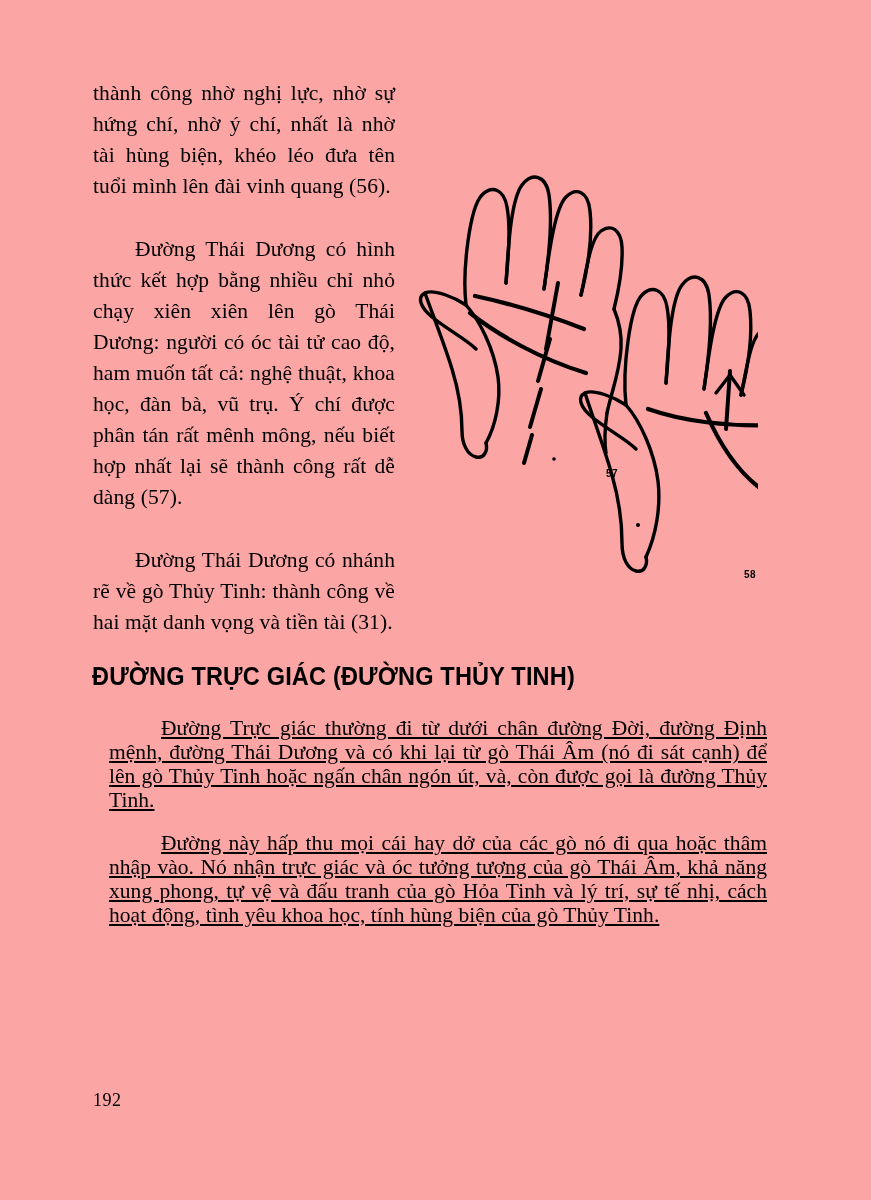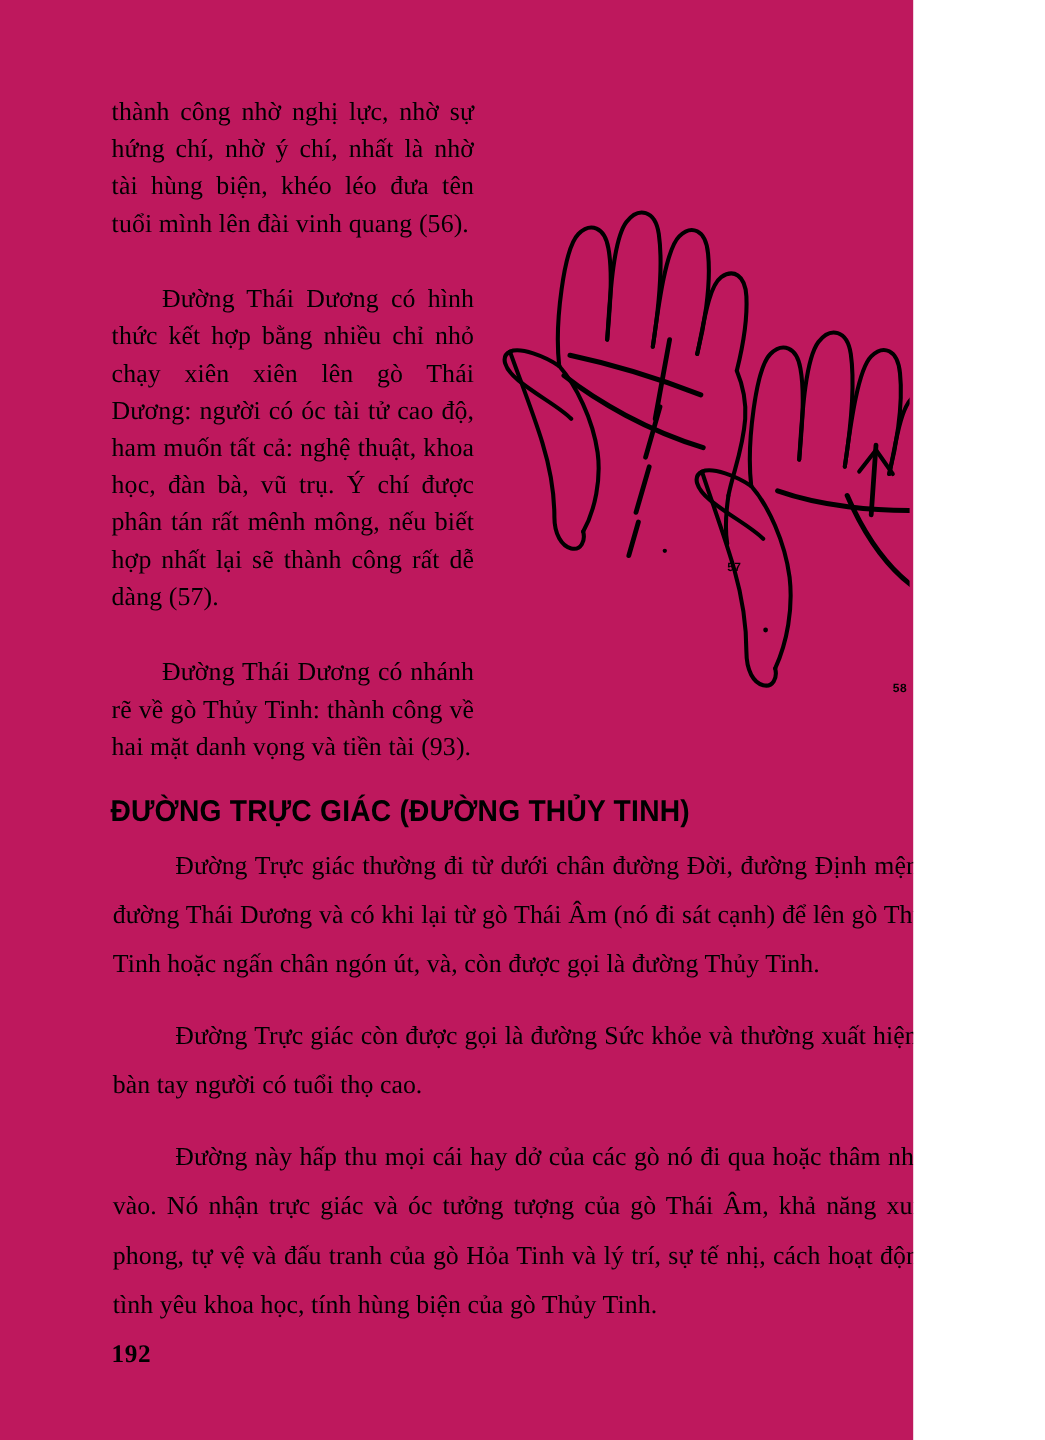--- a/index.html
+++ b/index.html
@@ -2,23 +2,23 @@
 <html><head>
 <meta charset="utf-8">
 <style>
   html, body {
     margin: 0;
     padding: 0;
     background: #ffffff;
   }
   .page {
     position: relative;
-    width: 761px;
+    width: 871px;
     height: 1200px;
-    background: #be185d;
+    background: #fca5a5;
     overflow: hidden;
     font-family: "Liberation Serif", "DejaVu Serif", serif;
     color: #000000;
   }
 
   
   .top-zone {
     position: absolute;
     left: 93px;
     top: 78px;
@@ -79,54 +79,55 @@
   }
 
   
   .wide-body {
     position: absolute;
     left: 93px;
     top: 700px;
     width: 690px;
   }
   .wide-body p {
-    margin: 1px;
+    margin: 16px;
     font-size: 21.5px;
-    line-height: 41px;
+    line-height: 24px;
     text-align: justify;
     text-align-last: left;
     text-indent: 52px;
     letter-spacing: 0.05px;
+    text-decoration: underline;
   }
   .wide-body p + p {
     margin-top: 19px;
   }
 
   
   .folio {
     position: absolute;
     left: 93px;
-    top: 1116px;
-    font-size: 21px;
-    font-weight: bold;
+    top: 1090px;
+    font-size: 18px;
+    font-weight: normal;
     font-family: "Liberation Serif", "DejaVu Serif", serif;
     letter-spacing: 0.5px;
   }
 </style>
 </head>
 <body>
 
 <div class="page">
 
   <div class="top-zone">
 
     <div class="narrow-col">
       <p>thành công nhờ nghị lực, nhờ sự hứng chí, nhờ ý chí, nhất là nhờ tài hùng biện, khéo léo đưa tên tuổi mình lên đài vinh quang (56).</p>
       <p class="indent">Đường Thái Dương có hình thức kết hợp bằng nhiều chỉ nhỏ chạy xiên xiên lên gò Thái Dương: người có óc tài tử cao độ, ham muốn tất cả: nghệ thuật, khoa học, đàn bà, vũ trụ. Ý chí được phân tán rất mênh mông, nếu biết hợp nhất lại sẽ thành công rất dễ dàng (57).</p>
-      <p class="indent">Đường Thái Dương có nhánh rẽ về gò Thủy Tinh: thành công về hai mặt danh vọng và tiền tài (93).</p>
+      <p class="indent">Đường Thái Dương có nhánh rẽ về gò Thủy Tinh: thành công về hai mặt danh vọng và tiền tài (31).</p>
     </div>
 
     <div class="figure">
       <svg width="340" height="440" viewBox="0 0 340 440">
         <g fill="none" stroke="#000000" stroke-width="3.4" stroke-linecap="round" stroke-linejoin="round">
 
           <path d="M 48 142
                    C 44 106, 52 44, 64 32
                    C 74 22, 86 26, 89 44
                    C 93 66, 90 96, 88 120"></path>
@@ -221,19 +222,18 @@
       <span class="fig-label l57">57</span>
       <span class="fig-label l58">58</span>
     </div>
 
   </div>
 
   <h2 class="section-heading">ĐƯỜNG TRỰC GIÁC (ĐƯỜNG THỦY TINH)</h2>
 
   <div class="wide-body">
     <p>Đường Trực giác thường đi từ dưới chân đường Đời, đường Định mệnh, đường Thái Dương và có khi lại từ gò Thái Âm (nó đi sát cạnh) để lên gò Thủy Tinh hoặc ngấn chân ngón út, và, còn được gọi là đường Thủy Tinh.</p>
-    <p>Đường Trực giác còn được gọi là đường Sức khỏe và thường xuất hiện ở bàn tay người có tuổi thọ cao.</p>
     <p>Đường này hấp thu mọi cái hay dở của các gò nó đi qua hoặc thâm nhập vào. Nó nhận trực giác và óc tưởng tượng của gò Thái Âm, khả năng xung phong, tự vệ và đấu tranh của gò Hỏa Tinh và lý trí, sự tế nhị, cách hoạt động, tình yêu khoa học, tính hùng biện của gò Thủy Tinh.</p>
   </div>
 
   <div class="folio">192</div>
 
 </div>
 
 </body></html>

